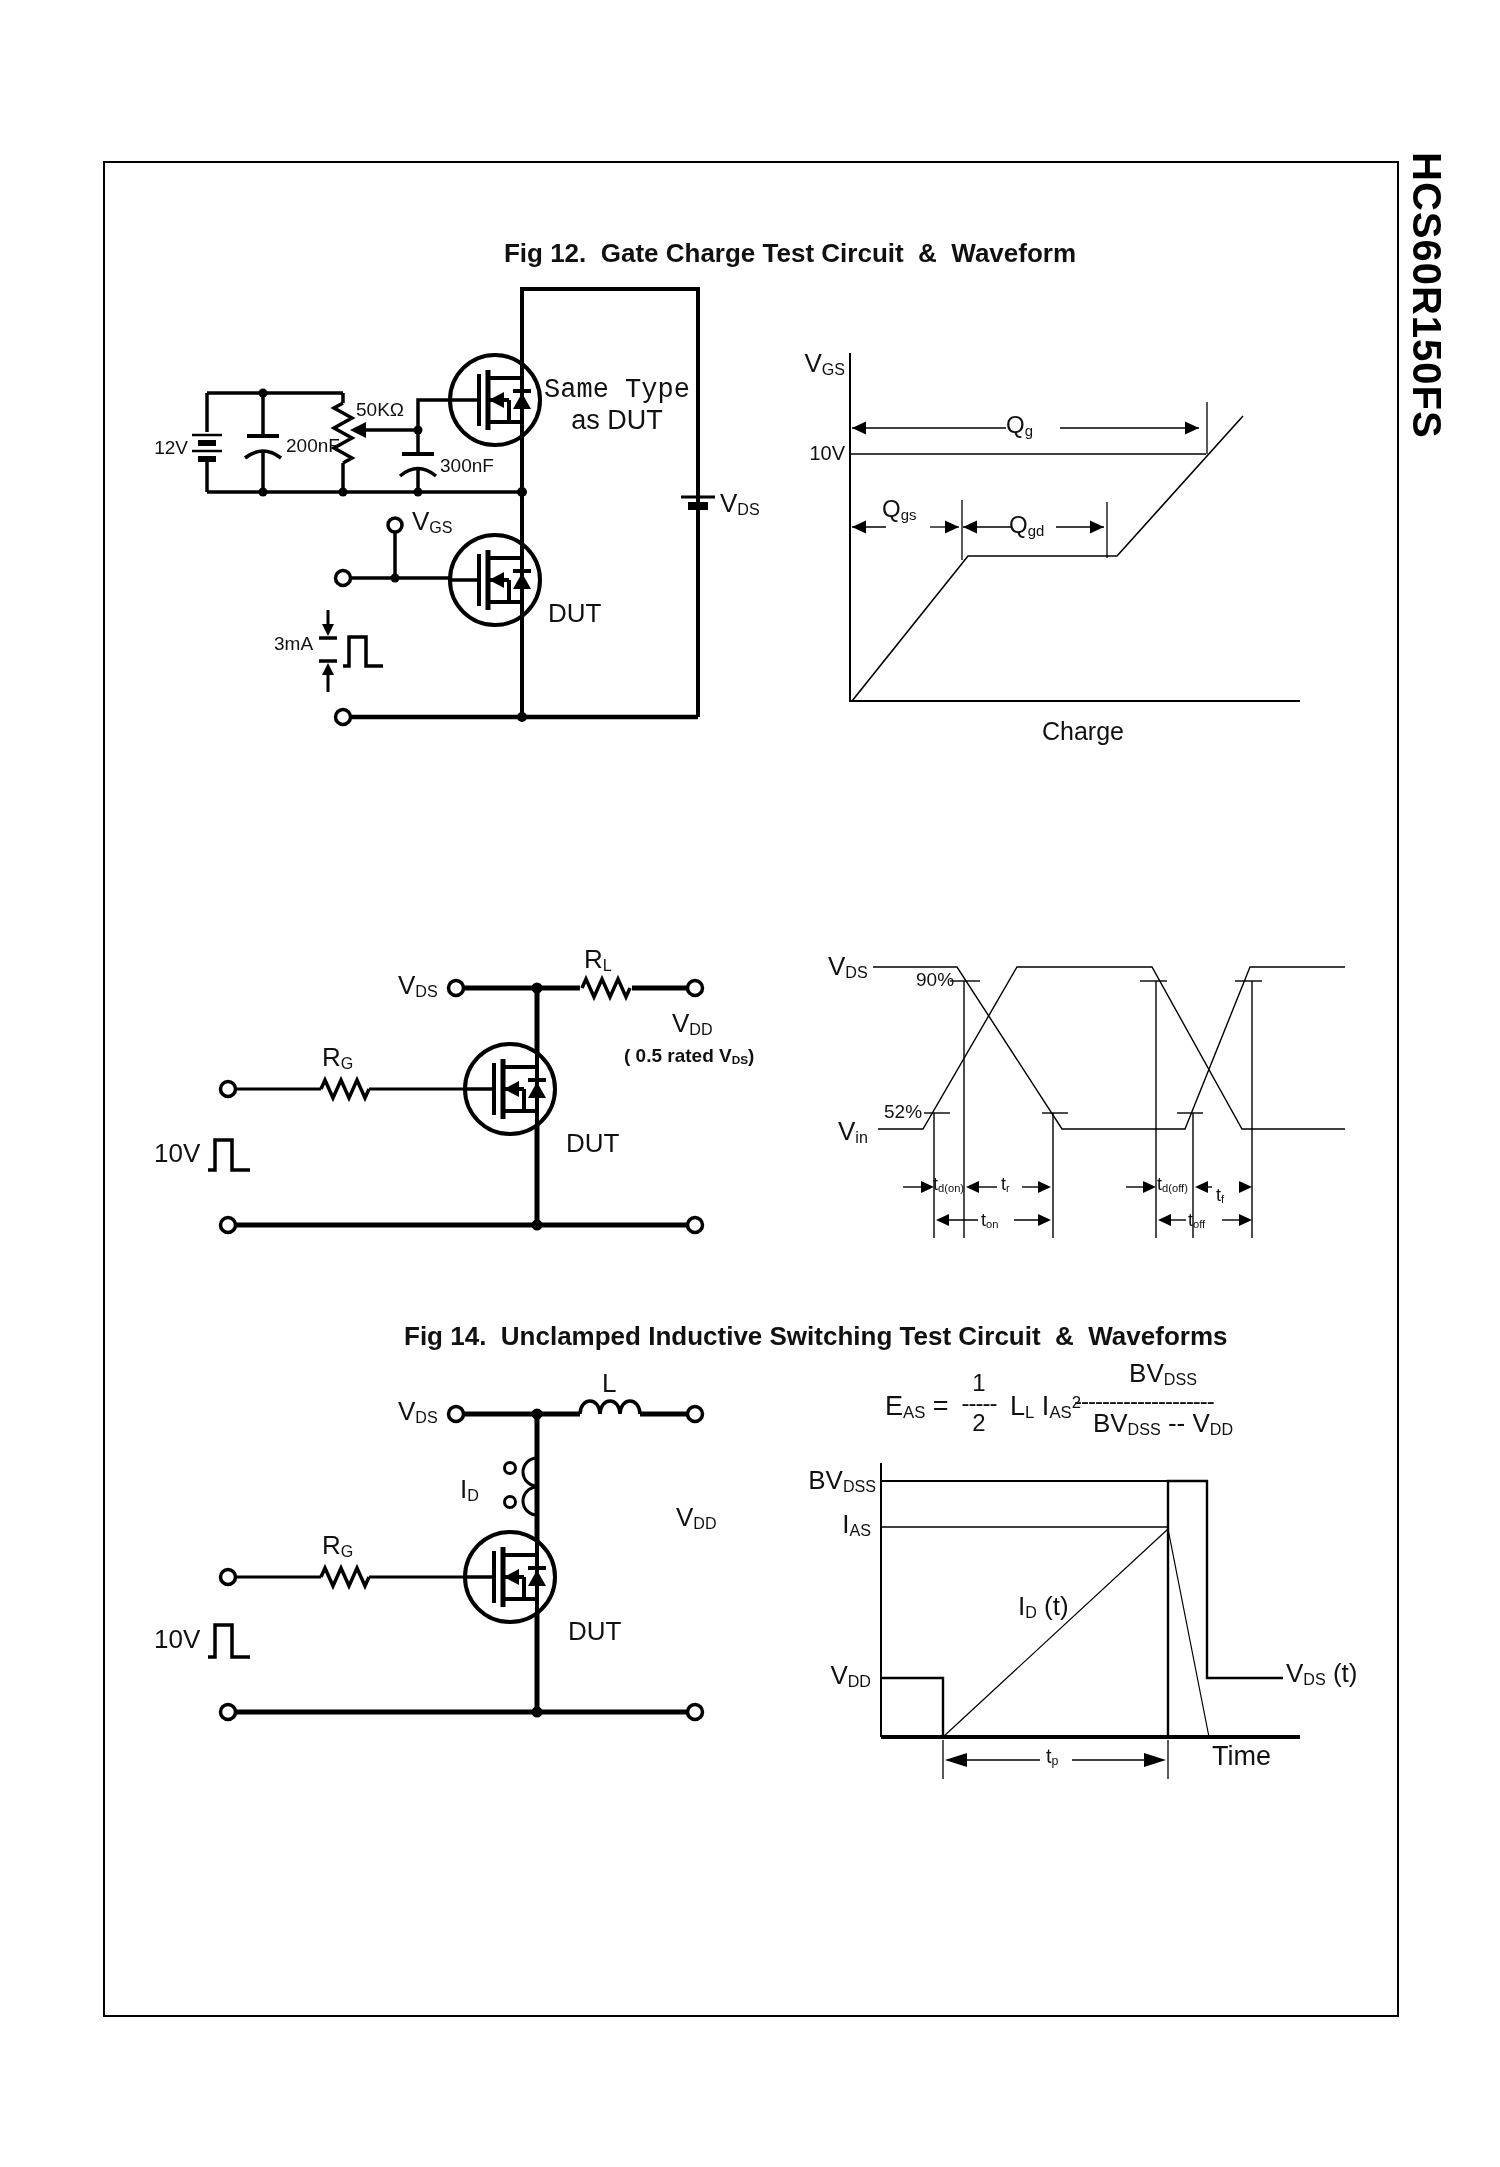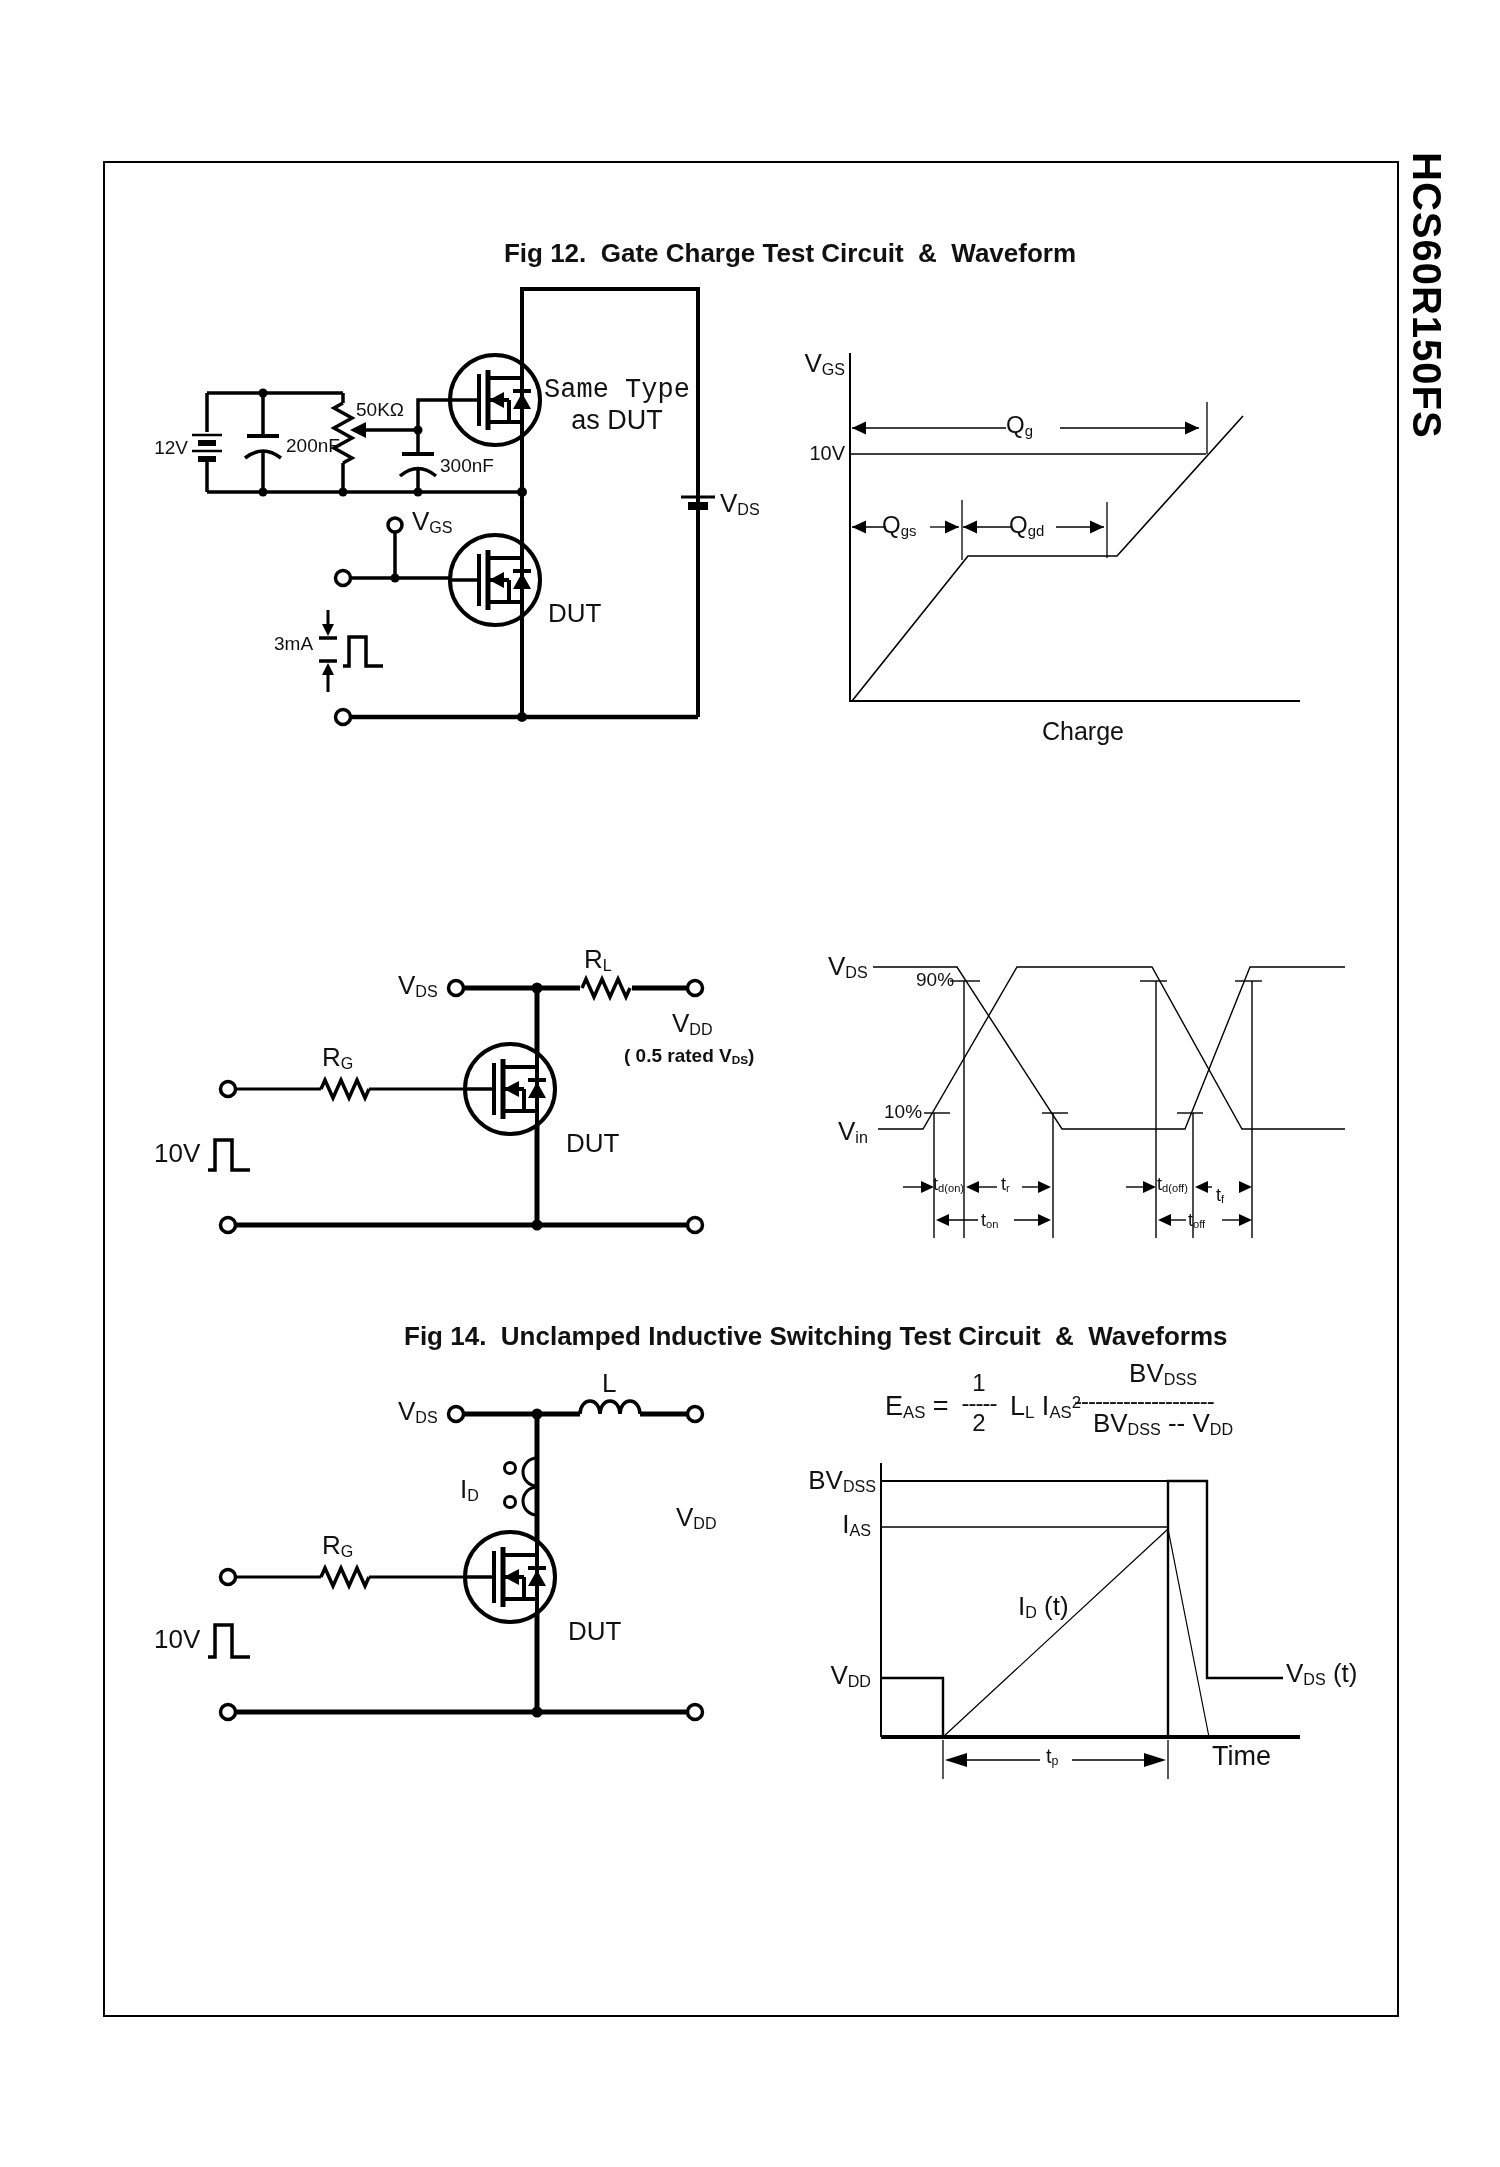--- a/index.html
+++ b/index.html
@@ -246,36 +246,36 @@
   <div class="lbl f27 ctr" style="left:540px;top:376px;width:154px;font-family:Liberation Mono, monospace;">Same Type</div>
   <div class="lbl f27 ctr" style="left:540px;top:406px;width:154px;">as DUT</div>
   <div class="lbl f26" style="left:412px;top:508px;"><span>V</span><span class="sub">GS</span></div>
   <div class="lbl f26" style="left:548px;top:600px;">DUT</div>
   <div class="lbl f19" style="left:274px;top:634px;">3mA</div>
   <div class="lbl f26" style="left:720px;top:490px;"><span>V</span><span class="sub">DS</span></div>
 
   <div class="lbl f26 rt" style="left:790px;top:350px;width:55px;"><span>V</span><span class="sub">GS</span></div>
   <div class="lbl f20 rt" style="left:795px;top:443px;width:50px;">10V</div>
   <div class="lbl f24" style="left:1006px;top:412px;"><span>Q</span><span class="sub">g</span></div>
-  <div class="lbl f24" style="left:882px;top:512px;"><span>Q</span><span class="sub">gs</span></div>
+  <div class="lbl f24" style="left:882px;top:496px;"><span>Q</span><span class="sub">gs</span></div>
   <div class="lbl f24" style="left:1009px;top:512px;"><span>Q</span><span class="sub">gd</span></div>
   <div class="lbl f25" style="left:1042px;top:718px;">Charge</div>
 
 
   <div class="lbl f26" style="left:398px;top:972px;"><span>V</span><span class="sub">DS</span></div>
   <div class="lbl f26" style="left:584px;top:946px;"><span>R</span><span class="sub">L</span></div>
   <div class="lbl f26" style="left:672px;top:1010px;"><span>V</span><span class="sub">DD</span></div>
   <div class="lbl f19 bold" style="left:624px;top:1046px;"><span>( 0.5 rated V</span><span class="sub">DS</span><span>)</span></div>
   <div class="lbl f26" style="left:322px;top:1044px;"><span>R</span><span class="sub">G</span></div>
   <div class="lbl f26" style="left:566px;top:1130px;">DUT</div>
   <div class="lbl f26" style="left:154px;top:1140px;">10V</div>
 
   <div class="lbl f26" style="left:828px;top:953px;"><span>V</span><span class="sub">DS</span></div>
   <div class="lbl f19" style="left:916px;top:970px;">90%</div>
-  <div class="lbl f19" style="left:884px;top:1102px;">10%</div>
+  <div class="lbl f19" style="left:884px;top:1102px;">52%</div>
   <div class="lbl f26" style="left:838px;top:1118px;"><span>V</span><span class="sub">in</span></div>
   <div class="lbl f18" style="left:933px;top:1175px;"><span>t</span><span class="sub">d(on)</span></div>
   <div class="lbl f18" style="left:1001px;top:1175px;"><span>t</span><span class="sub">r</span></div>
   <div class="lbl f18" style="left:981px;top:1211px;"><span>t</span><span class="sub">on</span></div>
   <div class="lbl f18" style="left:1157px;top:1175px;"><span>t</span><span class="sub">d(off)</span></div>
   <div class="lbl f18" style="left:1216px;top:1186px;"><span>t</span><span class="sub">f</span></div>
   <div class="lbl f18" style="left:1188px;top:1211px;"><span>t</span><span class="sub">off</span></div>
 
   <div class="lbl title" style="left:404px;top:1323px;width:700px;">Fig 14.  Unclamped Inductive Switching Test Circuit  &amp;  Waveforms</div>
 

